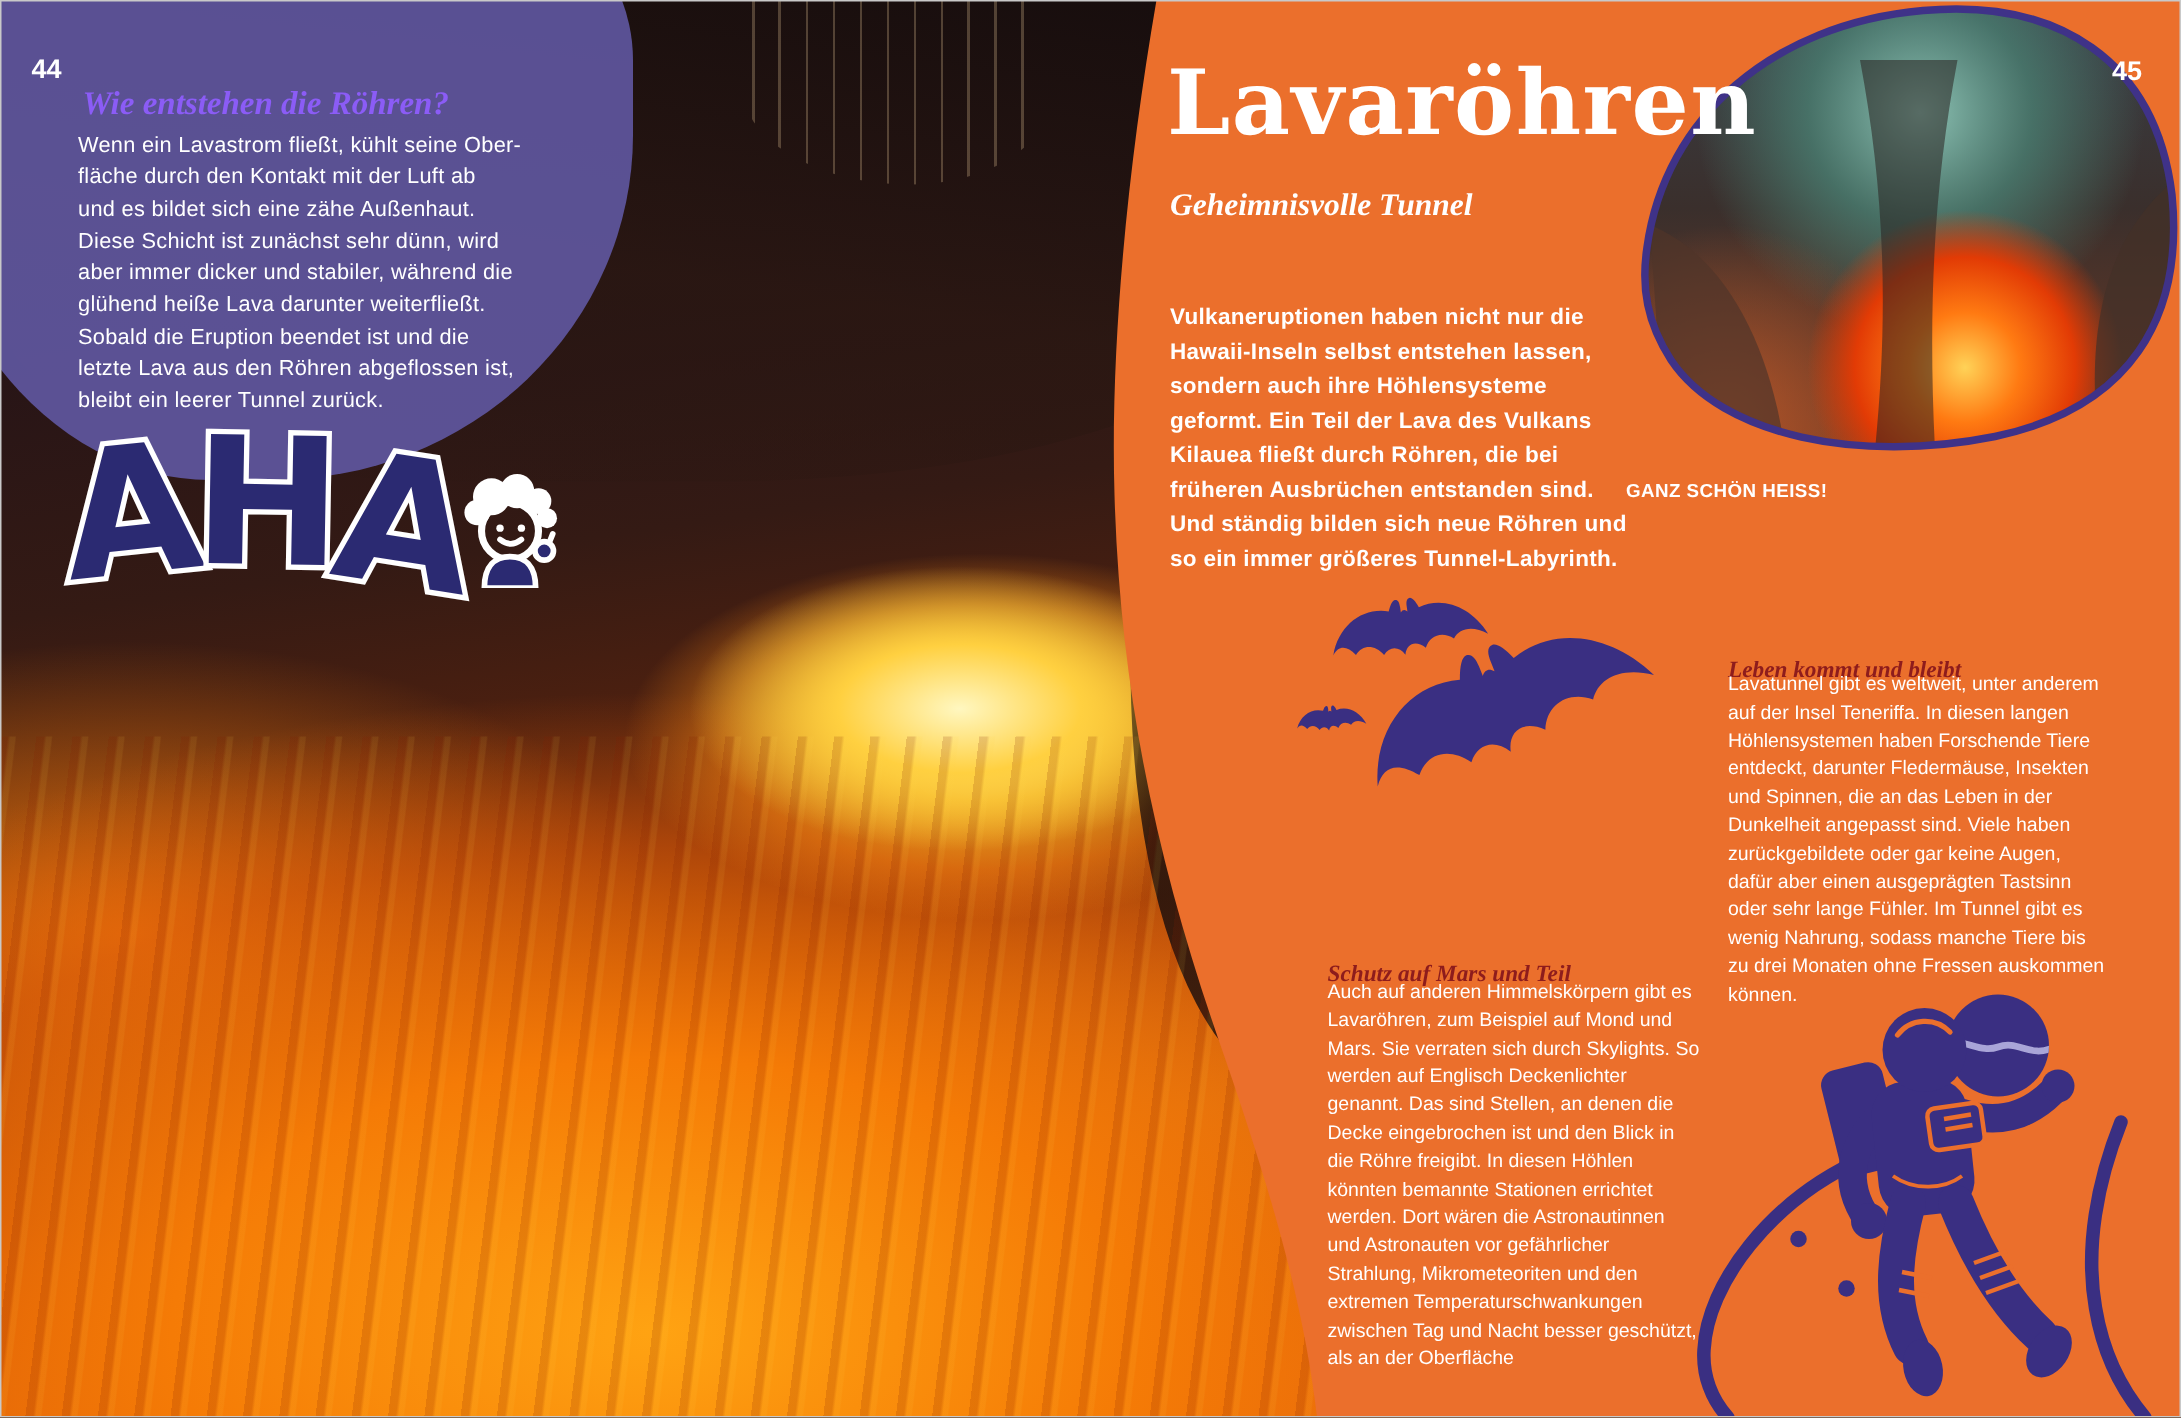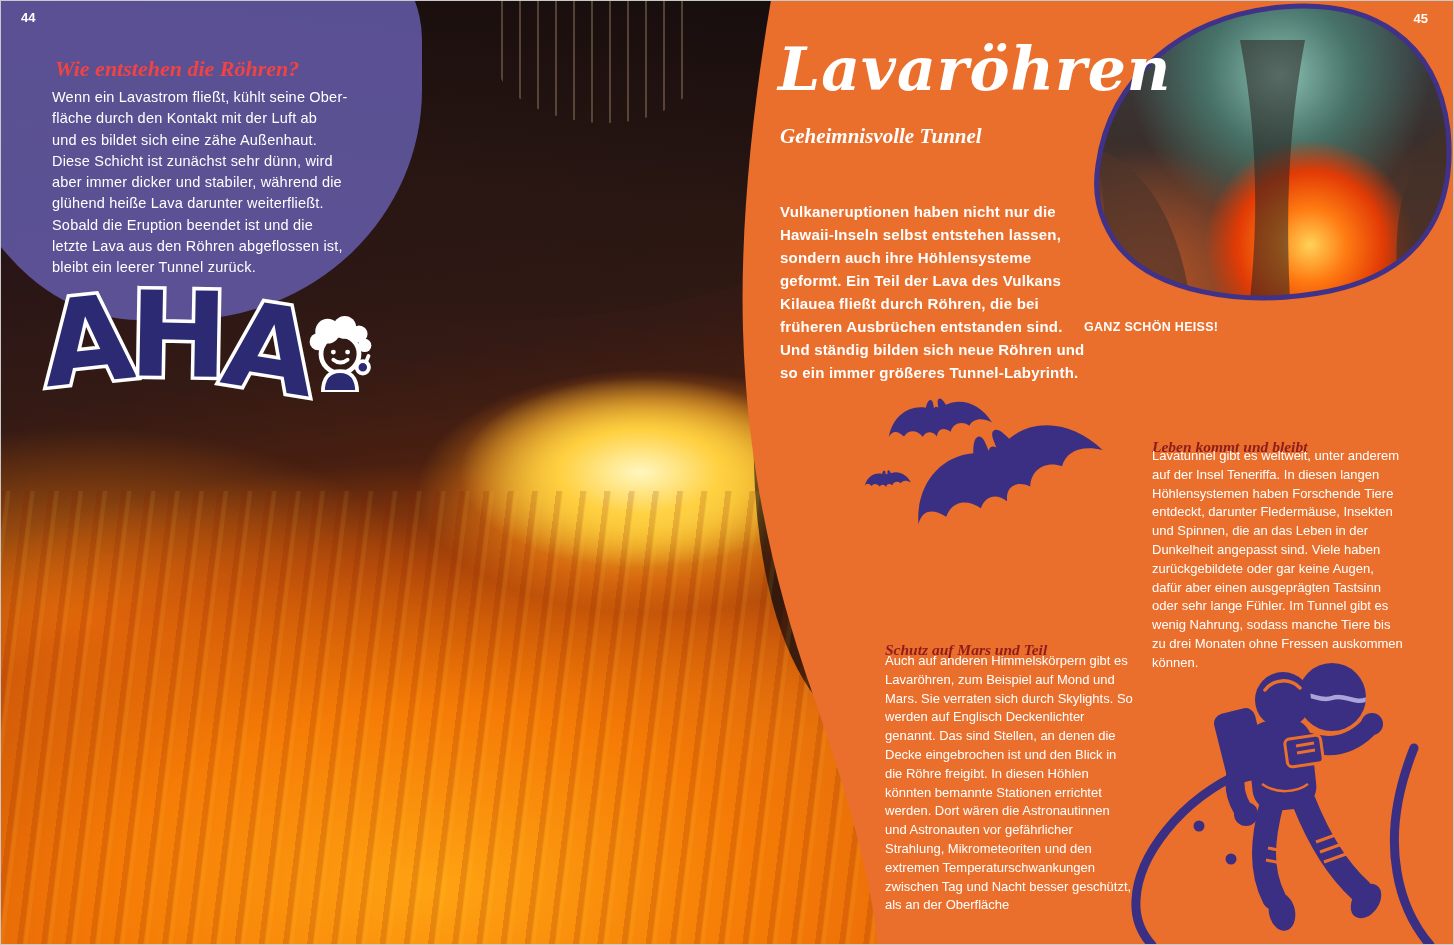--- a/index.html
+++ b/index.html
@@ -26,40 +26,40 @@
     transform:skewX(-7deg); border-radius:0 0 40% 55%; }
   .photo-streaks { position:absolute; left:0; bottom:0; width:62%; height:48%; z-index:1; opacity:.5;
     background:repeating-linear-gradient(97deg, rgba(130,30,0,0.35) 0 5px, rgba(255,210,70,0.18) 7px 10px, rgba(0,0,0,0) 11px 24px); }
   .photo-roots { position:absolute; left:34%; top:0; width:14%; height:13%; z-index:1; opacity:.55;
     background:repeating-linear-gradient(90deg, rgba(0,0,0,0) 0 7px, rgba(215,185,140,0.55) 7px 9px, rgba(0,0,0,0) 9px 18px);
     border-radius:0 0 45% 55%; }
   
   .purple-blob { position:absolute; left:-60px; top:-80px; width:482px; height:400px; z-index:2;
     background:rgba(96,88,162,0.9);
     border-radius:0 130px 240px 200px / 0 120px 230px 260px; }
-  .page-num { position:absolute; z-index:7; color:#fff; font-size:13px; font-weight:bold; }
+  .page-num { position:absolute; z-index:7; color:#fff; font-size:18px; font-weight:bold;margin-top:26px; }
   .pn-left { left:21px; top:10px; }
   .pn-right { right:26px; top:11px; }
-  .left-heading { position:absolute; left:55px; top:56px; z-index:3; color:#ef4444;
+  .left-heading { position:absolute; left:55px; top:56px; z-index:3; color:#8b5cf6;
     font-family:"Liberation Serif", serif; font-style:italic; font-weight:bold; font-size:22px; }
   .left-body { position:absolute; left:52px; top:87px; z-index:3; color:#fff;
     font-size:14.5px; line-height:21.3px; white-space:pre; letter-spacing:.2px; }
   
   .aha-row { position:absolute; left:42px; top:282px; z-index:3; display:flex; align-items:flex-start; }
   .aha-letter { font-family:"DejaVu Sans", sans-serif; font-weight:800; font-size:118px; line-height:1;
     color:#2B2A72; -webkit-text-stroke:7px #ffffff; paint-order:stroke fill; }
   .aha-a1 { transform:rotate(-6deg); }
   .aha-h  { transform:rotate(1deg) translateY(-6px); margin-left:-4px; }
   .aha-a2 { transform:rotate(9deg) translateY(8px); margin-left:-2px; }
   .kid-face { position:absolute; left:302px; top:316px; z-index:3; }
   
   .orange-layer { position:absolute; inset:0; z-index:4; pointer-events:none; }
   .right-content { position:absolute; inset:0; z-index:5; }
   .rp-title { position:absolute; left:778px; top:34px; color:#fff;
-    font-family:"DejaVu Serif", serif; font-style:italic; font-weight:bold; font-size:60px; letter-spacing:1px; }
+    font-family:"DejaVu Serif", serif; font-weight:bold; font-size:60px; letter-spacing:1px; }
   .rp-subtitle { position:absolute; left:780px; top:124px; color:#fff;
     font-family:"Liberation Serif", serif; font-style:italic; font-weight:bold; font-size:21px; }
   .rp-intro { position:absolute; left:780px; top:200px; color:#fff; font-weight:bold;
     font-size:15px; line-height:23px; white-space:pre; letter-spacing:.2px; }
   .caption-head { position:absolute; left:1084px; top:320px; color:#fff; font-weight:bold; font-size:12.5px; letter-spacing:.3px; }
   .caption-body { position:absolute; left:1152px; top:338px; color:#f9ece1; font-size:12px; line-height:16.5px; white-space:pre; }
   .section-head { position:absolute; color:#8E1C1C;
     font-family:"Liberation Serif", serif; font-style:italic; font-weight:bold; font-size:15.5px;margin-top:13px; }
   .sh-life { left:1152px; top:425px; }
   .sb-life { left:1152px; top:447px; }

